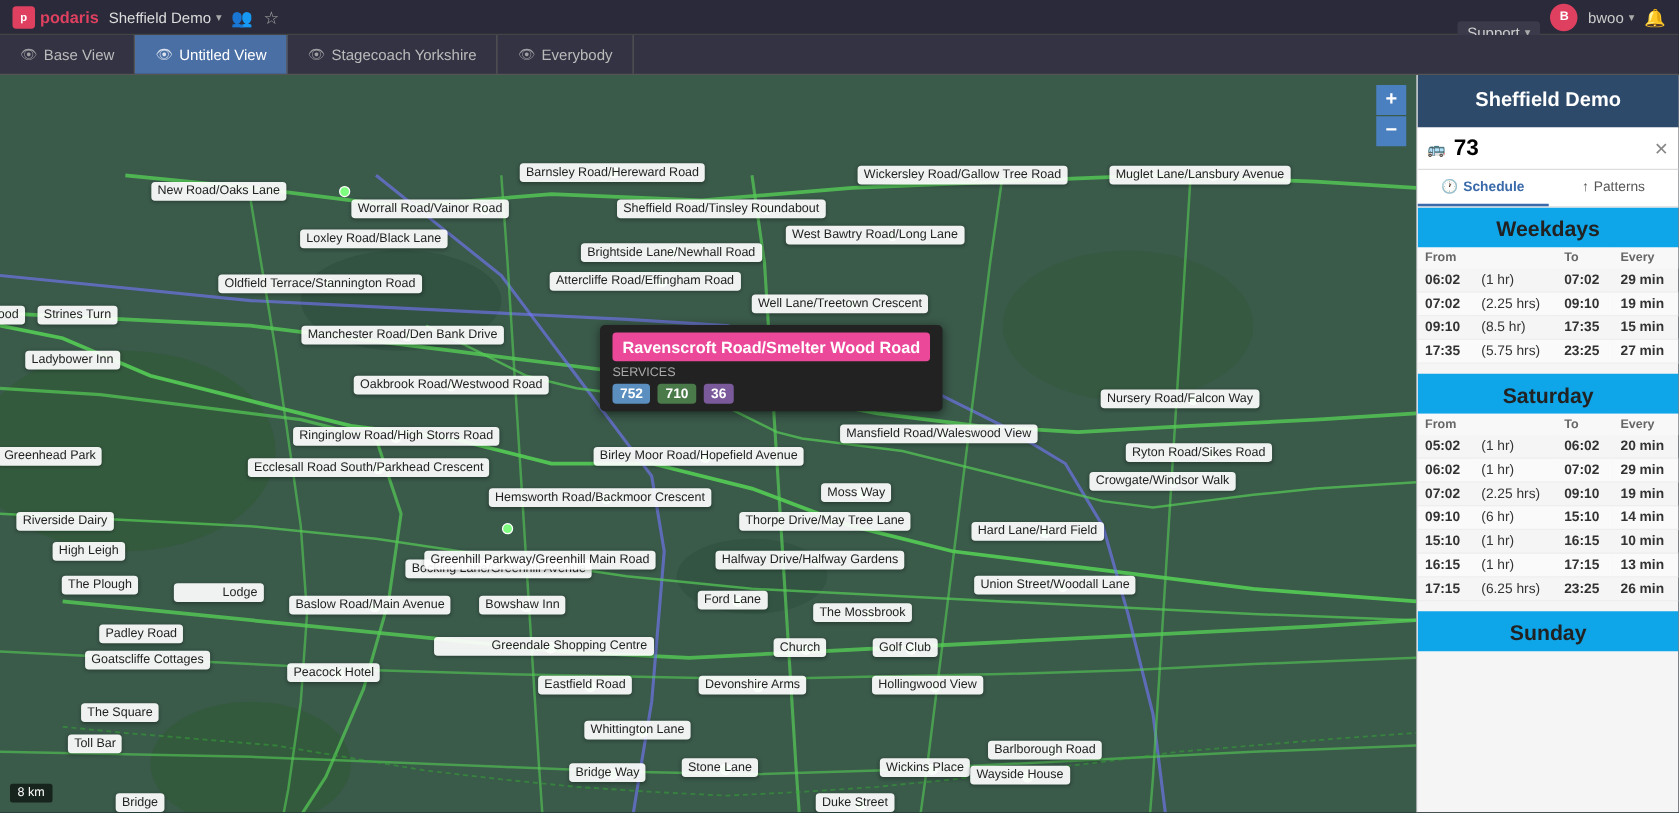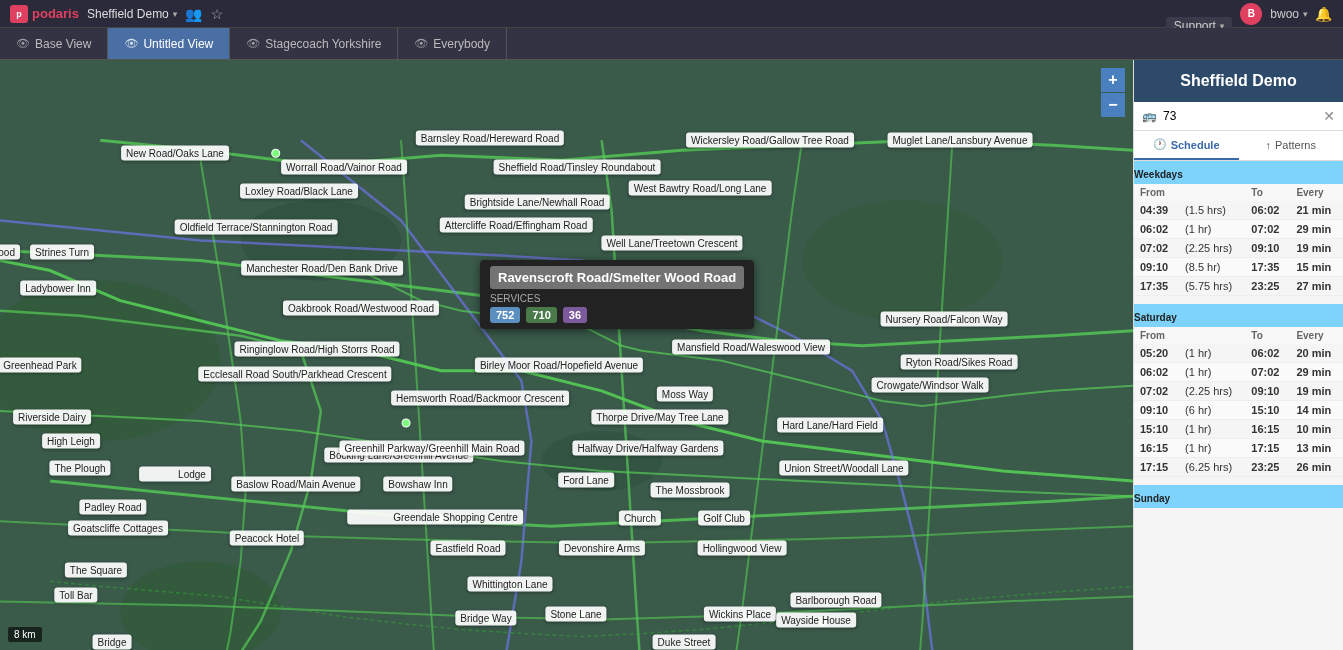--- a/index.html
+++ b/index.html
@@ -95,21 +95,21 @@
       position: absolute;
       background: #222;
       color: white;
       border-radius: 4px;
       padding: 6px 10px;
       font-size: 11px;
       box-shadow: 0 2px 8px rgba(0,0,0,0.5);
       pointer-events: none;
       z-index: 10;
     }
-    .stop-tooltip .stop-name { font-size: 13px; font-weight: bold; color: white; margin-bottom: 4px; background: #737373; padding: 4px 8px; border-radius: 3px; }
+    .stop-tooltip .stop-name { font-size: 13px; font-weight: bold; color: white; margin-bottom: 4px; background: #ec4899; padding: 4px 8px; border-radius: 3px; }
     .stop-tooltip .services-label { font-size: 10px; color: #aaa; text-transform: uppercase; margin-bottom: 3px; }
     .service-badge {
       display: inline-block;
       padding: 2px 6px;
       border-radius: 3px;
       font-size: 11px;
       font-weight: bold;
       margin-right: 3px;
     }
     .badge-752 { background: #5a8fc0; color: white; }
@@ -204,25 +204,26 @@
       gap: 4px;
       color: #555;
       border-bottom: 2px solid transparent;
     }
     .panel-tab.active { color: #3a6aaa; border-bottom-color: #3a6aaa; font-weight: 600; }
 
     .panel-content { flex: 1; overflow-y: auto; padding: 0; }
 
     .schedule-section { padding: 0 0 8px 0; }
     .section-title {
-      font-size: 10px;
+      font-size: 17px;
       font-weight: bold;
+      text-align: center;
       padding: 8px 0 4px;
       color: #222;
-      background: #7dd3fc;
+      background: #0ea5e9;
     }
     .schedule-table { width: 100%; border-collapse: collapse; }
     .schedule-table th {
       font-size: 10px;
       color: #666;
       padding: 3px 6px;
       text-align: left;
       background: #f8f8f8;
       font-weight: 600;
     }
@@ -473,21 +474,21 @@
     </div>
   </div>
 
   <div id="right-panel">
     <div class="panel-header">
       <span>Sheffield Demo</span>
     </div>
 
     <div class="panel-search">
       <span class="panel-search-icon">🚌</span>
-      <input type="text" style="width: 120px; font-size: 12px; font-weight: normal;" value="73">
+      <input type="text" style="width: 120px; font-size: 18px; font-weight: bold;" value="73">
       <span class="panel-search-close">✕</span>
     </div>
 
     <div class="panel-tabs">
       <div class="panel-tab active">
         <span>🕐</span>
         <span>Schedule</span>
       </div>
       <div class="panel-tab">
         <span>↑</span>
@@ -503,26 +504,20 @@
           <thead>
             <tr>
               <th>From</th>
               <th></th>
               <th>To</th>
               <th>Every</th>
             </tr>
           </thead>
           <tbody id="weekdays-tbody">
               <tr>
-      <td class="time-col">04:39</td>
-      <td class="dur-col">(1.5 hrs)</td>
-      <td class="time-col">06:02</td>
-      <td class="every-col">21 min</td>
-    </tr>
-              <tr>
       <td class="time-col">06:02</td>
       <td class="dur-col">(1 hr)</td>
       <td class="time-col">07:02</td>
       <td class="every-col">29 min</td>
     </tr>
               <tr>
       <td class="time-col">07:02</td>
       <td class="dur-col">(2.25 hrs)</td>
       <td class="time-col">09:10</td>
       <td class="every-col">19 min</td>
@@ -549,21 +544,21 @@
           <thead>
             <tr>
               <th>From</th>
               <th></th>
               <th>To</th>
               <th>Every</th>
             </tr>
           </thead>
           <tbody id="saturday-tbody">
               <tr>
-      <td class="time-col">05:20</td>
+      <td class="time-col">05:02</td>
       <td class="dur-col">(1 hr)</td>
       <td class="time-col">06:02</td>
       <td class="every-col">20 min</td>
     </tr>
               <tr>
       <td class="time-col">06:02</td>
       <td class="dur-col">(1 hr)</td>
       <td class="time-col">07:02</td>
       <td class="every-col">29 min</td>
     </tr>

